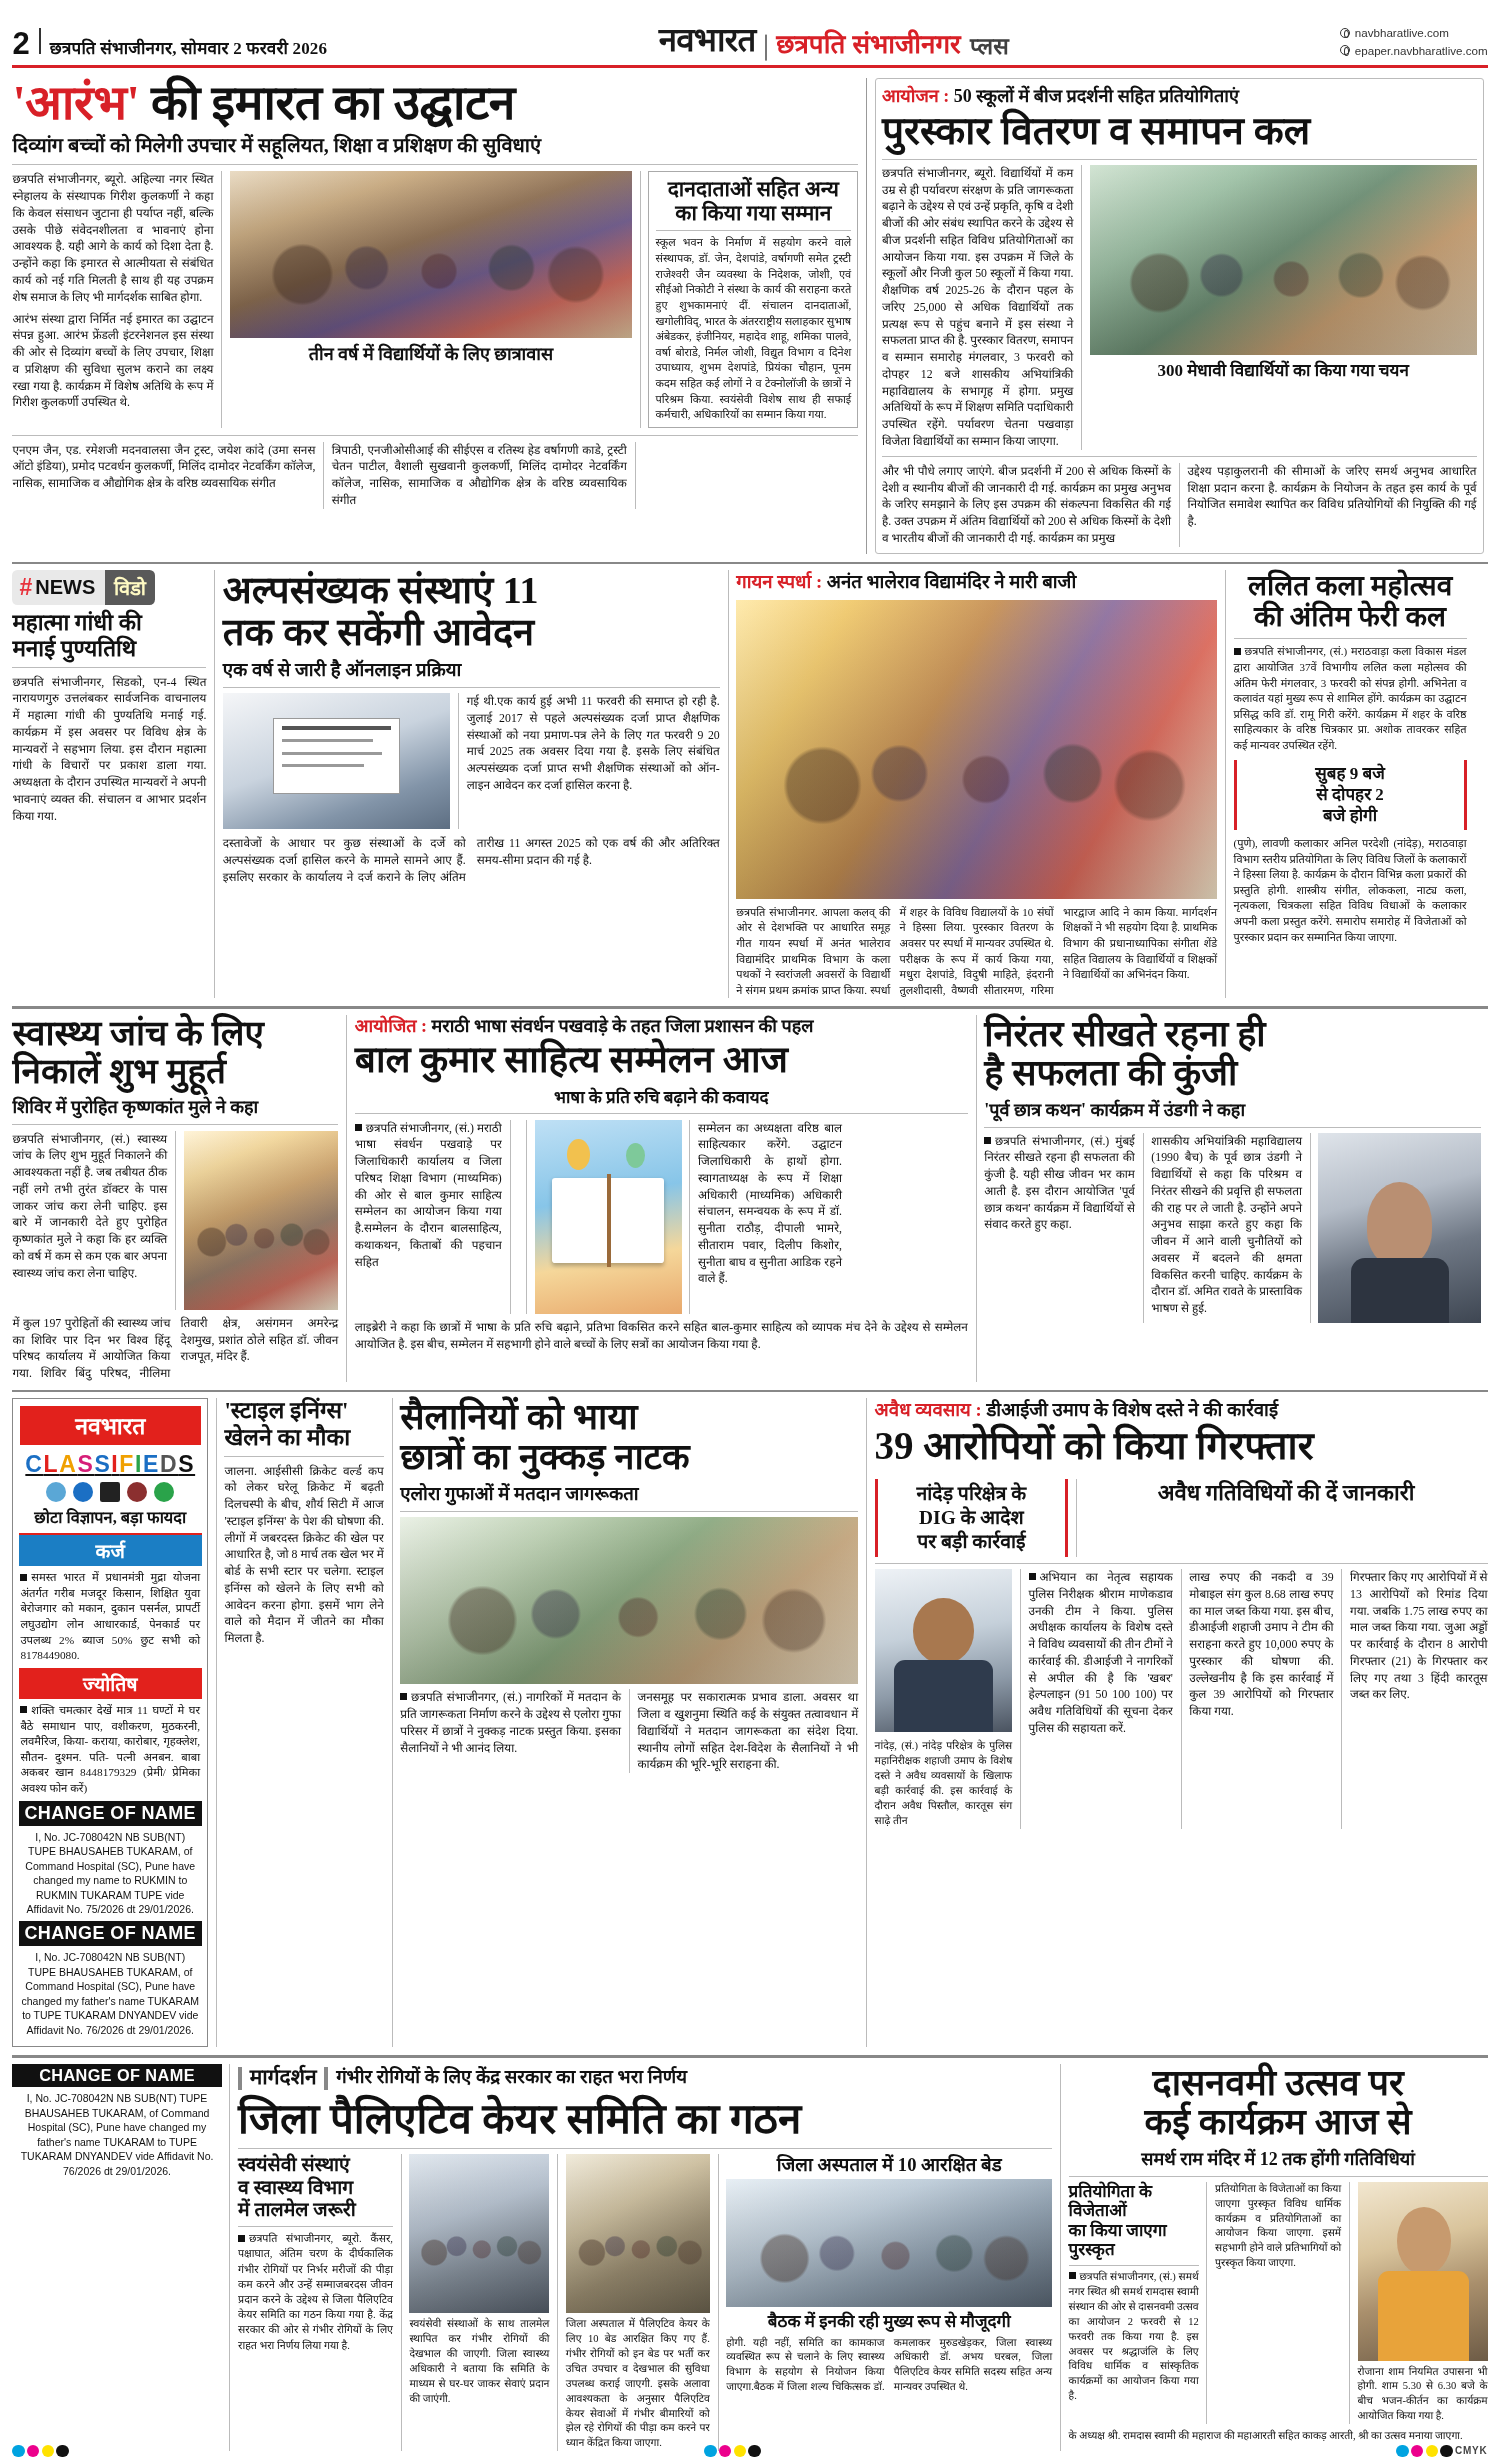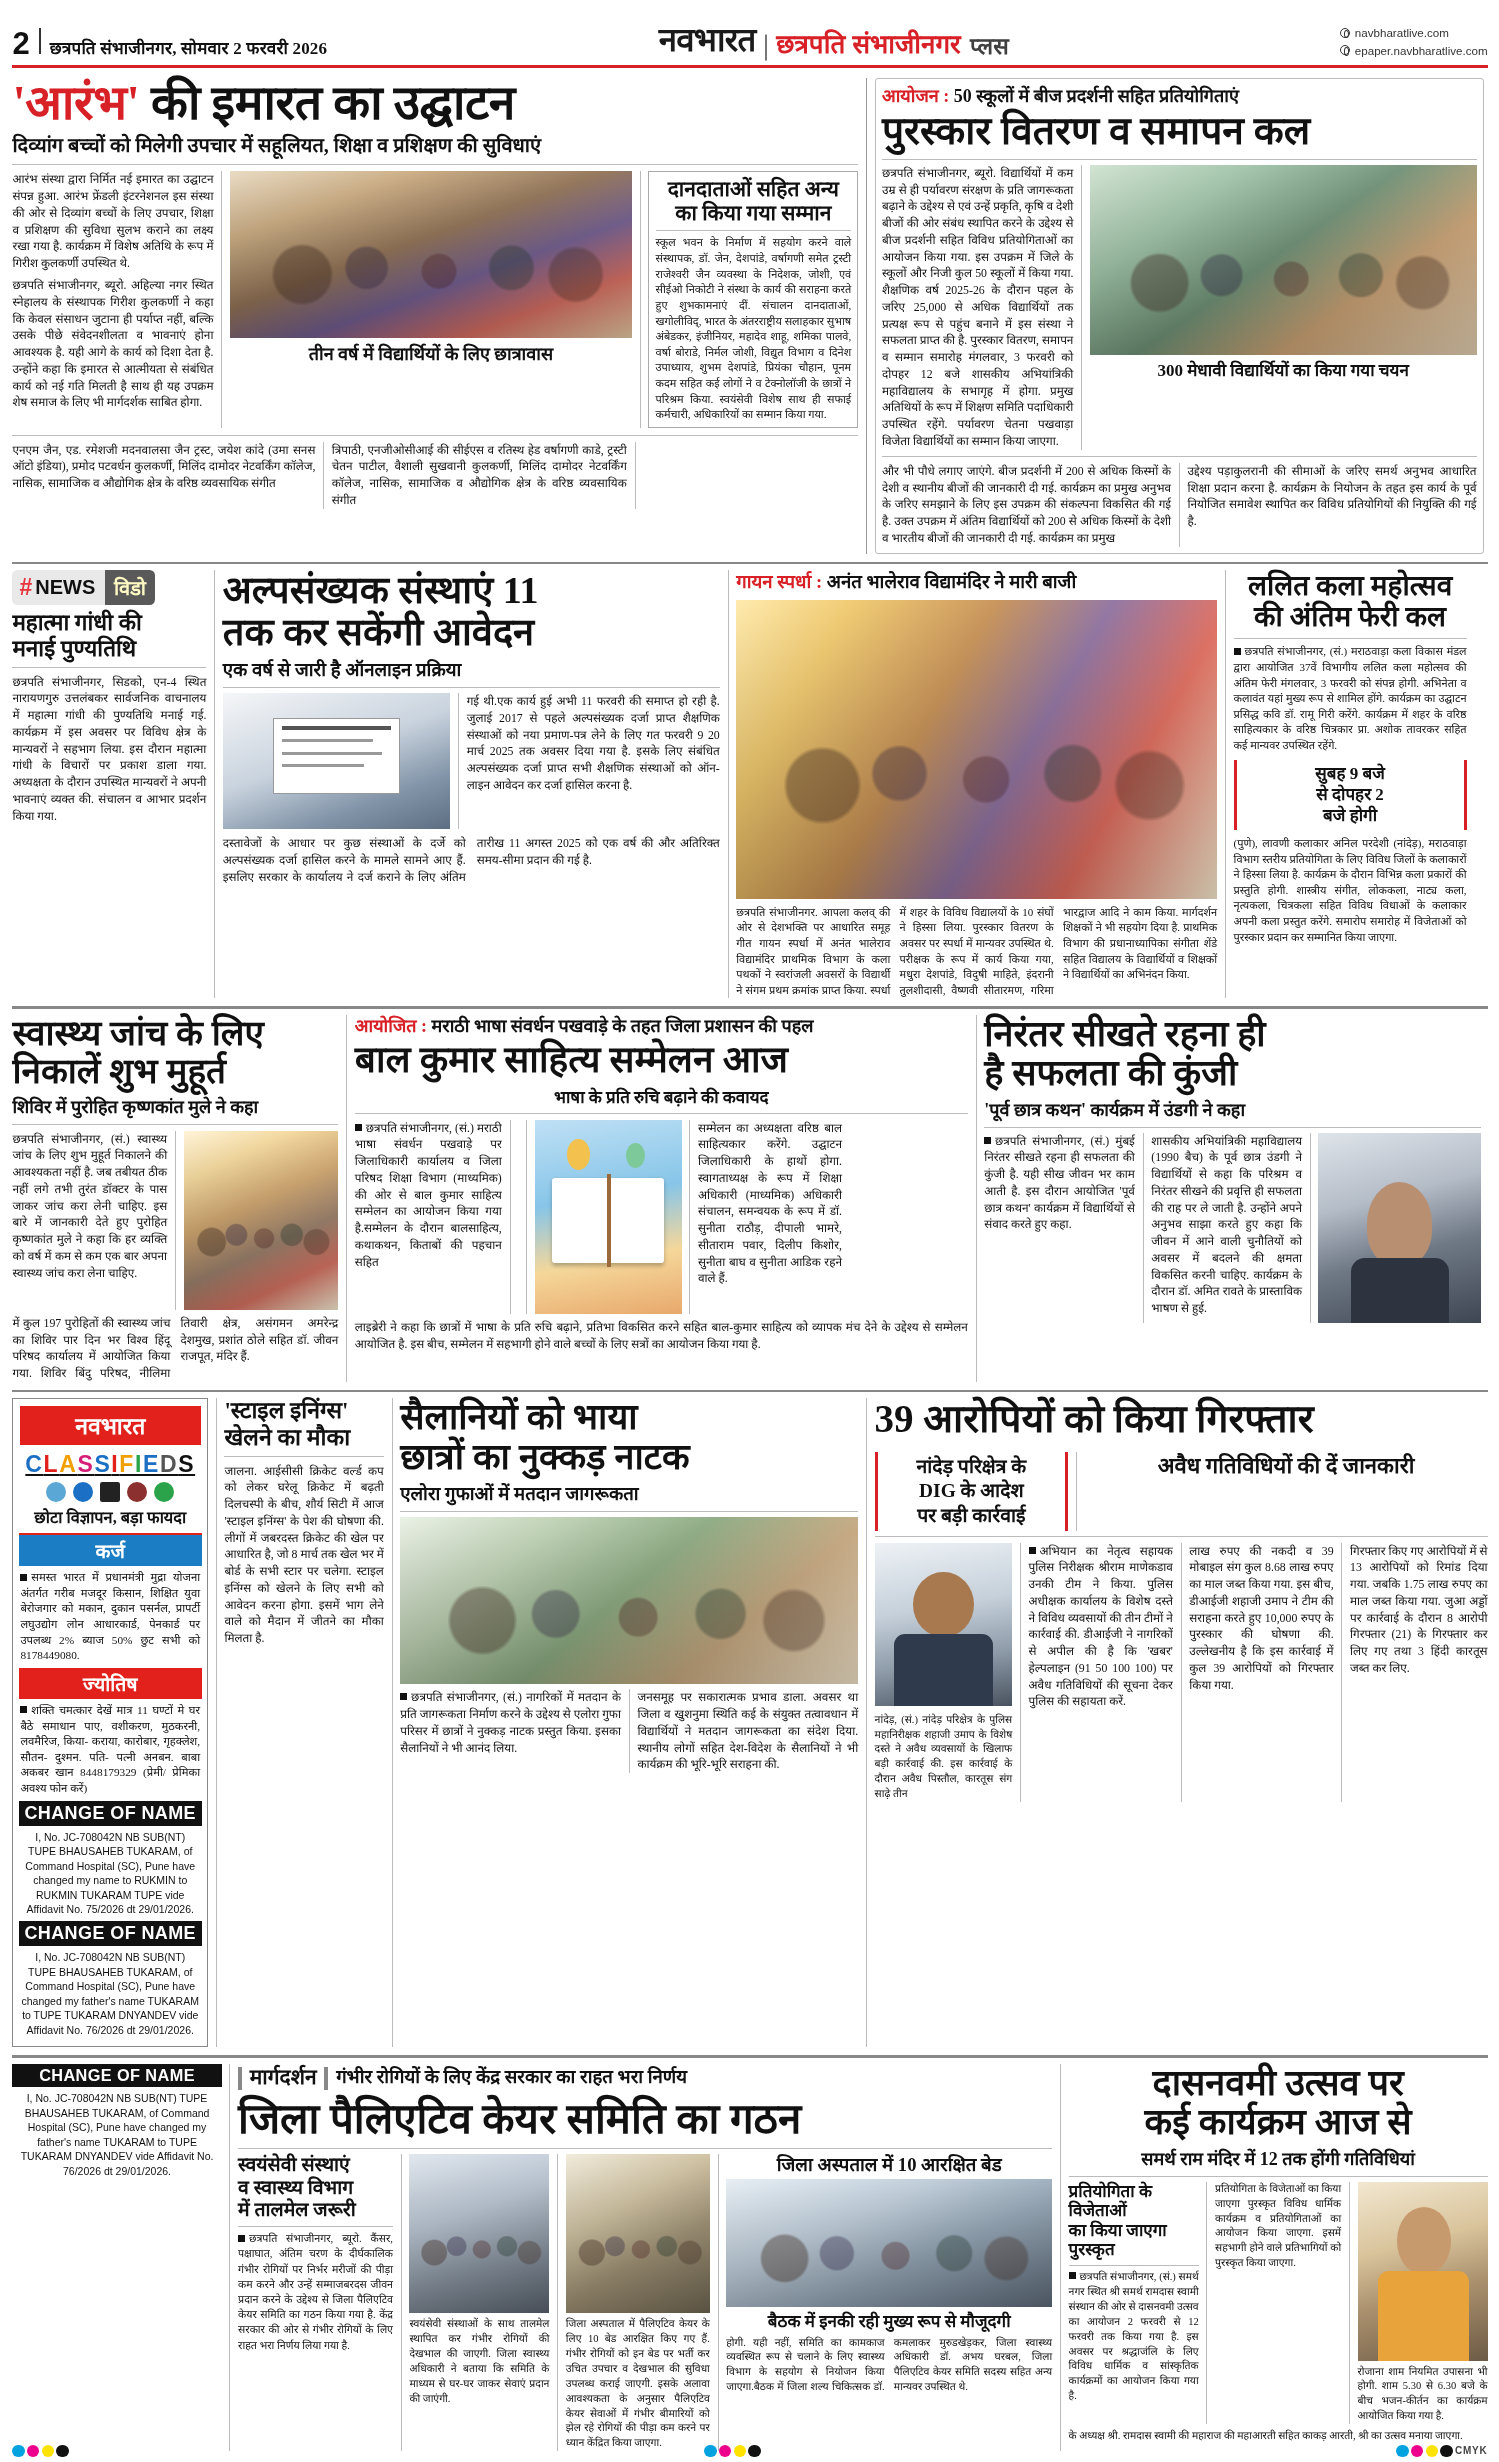--- a/index.html
+++ b/index.html
@@ -144,22 +144,22 @@
 
     <div style="width:846px;">
       <div class="hl-xl">
         <span class="red">'आरंभ'</span><span> की इमारत का उद्घाटन</span>
       </div>
       <div class="subhl" style="font-size:20px;">दिव्यांग बच्चों को मिलेगी उपचार में सहूलियत, शिक्षा व प्रशिक्षण की सुविधाएं</div>
       <div class="hsep" style="margin:6.2px 0;"></div>
 
       <div class="row">
         <div style="width:202px;" class="bodytext">
+          <p>छत्रपति संभाजीनगर, ब्यूरो. अहिल्या नगर स्थित स्नेहालय के संस्थापक गिरीश कुलकर्णी ने कहा कि केवल संसाधन जुटाना ही पर्याप्त नहीं, बल्कि उसके पीछे संवेदनशीलता व भावनाएं होना आवश्यक है. यही आगे के कार्य को दिशा देता है. उन्होंने कहा कि इमारत से आत्मीयता से संबंधित कार्य को नई गति मिलती है साथ ही यह उपक्रम शेष समाज के लिए भी मार्गदर्शक साबित होगा.</p>
           <p>आरंभ संस्था द्वारा निर्मित नई इमारत का उद्घाटन संपन्न हुआ. आरंभ फ्रेंडली इंटरनेशनल इस संस्था की ओर से दिव्यांग बच्चों के लिए उपचार, शिक्षा व प्रशिक्षण की सुविधा सुलभ कराने का लक्ष्य रखा गया है. कार्यक्रम में विशेष अतिथि के रूप में गिरीश कुलकर्णी उपस्थित थे.</p>
-          <p>छत्रपति संभाजीनगर, ब्यूरो. अहिल्या नगर स्थित स्नेहालय के संस्थापक गिरीश कुलकर्णी ने कहा कि केवल संसाधन जुटाना ही पर्याप्त नहीं, बल्कि उसके पीछे संवेदनशीलता व भावनाएं होना आवश्यक है. यही आगे के कार्य को दिशा देता है. उन्होंने कहा कि इमारत से आत्मीयता से संबंधित कार्य को नई गति मिलती है साथ ही यह उपक्रम शेष समाज के लिए भी मार्गदर्शक साबित होगा.</p>
         </div>
         <div class="vsep"></div>
         <div style="width:404px;">
           <div class="photo ph-a" style="height:167px;">
               <div class="ph-overlay"></div>
             </div>
           <div class="cap" style="text-align:center;font-weight:bold;font-size:18px;padding-top:4.7px;">तीन वर्ष में विद्यार्थियों के लिए छात्रावास</div>
         </div>
         <div class="vsep"></div>
         <div style="width:211px;">
@@ -411,20 +411,23 @@
           <span class="sq"></span><span>छत्रपति संभाजीनगर, (सं.) नागरिकों में मतदान के प्रति जागरूकता निर्माण करने के उद्देश्य से एलोरा गुफा परिसर में छात्रों ने नुक्कड़ नाटक प्रस्तुत किया. इसका सैलानियों ने भी आनंद लिया.</span>
         </div>
         <div class="vsep"></div>
         <div style="width:221px;" class="bodytext">जनसमूह पर सकारात्मक प्रभाव डाला. अवसर था जिला व खुशनुमा स्थिति कई के संयुक्त तत्वावधान में विद्यार्थियों ने मतदान जागरूकता का संदेश दिया. स्थानीय लोगों सहित देश-विदेश के सैलानियों ने भी कार्यक्रम की भूरि-भूरि सराहना की.</div>
       </div>
     </div>
 
     <div class="vsep"></div>
 
     <div style="width:613px;">
+      <div class="kicker" style="font-size:18.6px;">
+        <span class="tag">अवैध व्यवसाय :</span><span> डीआईजी उमाप के विशेष दस्ते ने की कार्रवाई</span>
+      </div>
       <div class="hl-lg" style="font-size:39px;">39 आरोपियों को किया गिरफ्तार</div>
       <div class="row" style="margin-top:11px;">
         <div style="width:194px;">
           <div class="quotebox" style="font-size:19.4px;white-space:pre-line;">नांदेड़ परिक्षेत्र के
 DIG के आदेश
 पर बड़ी कार्रवाई</div>
         </div>
         <div class="vsep"></div>
         <div style="width:404px;">
           <div class="subhl" style="font-size:22px;text-align:center;margin-top:0;">अवैध गतिविधियों की दें जानकारी</div>

